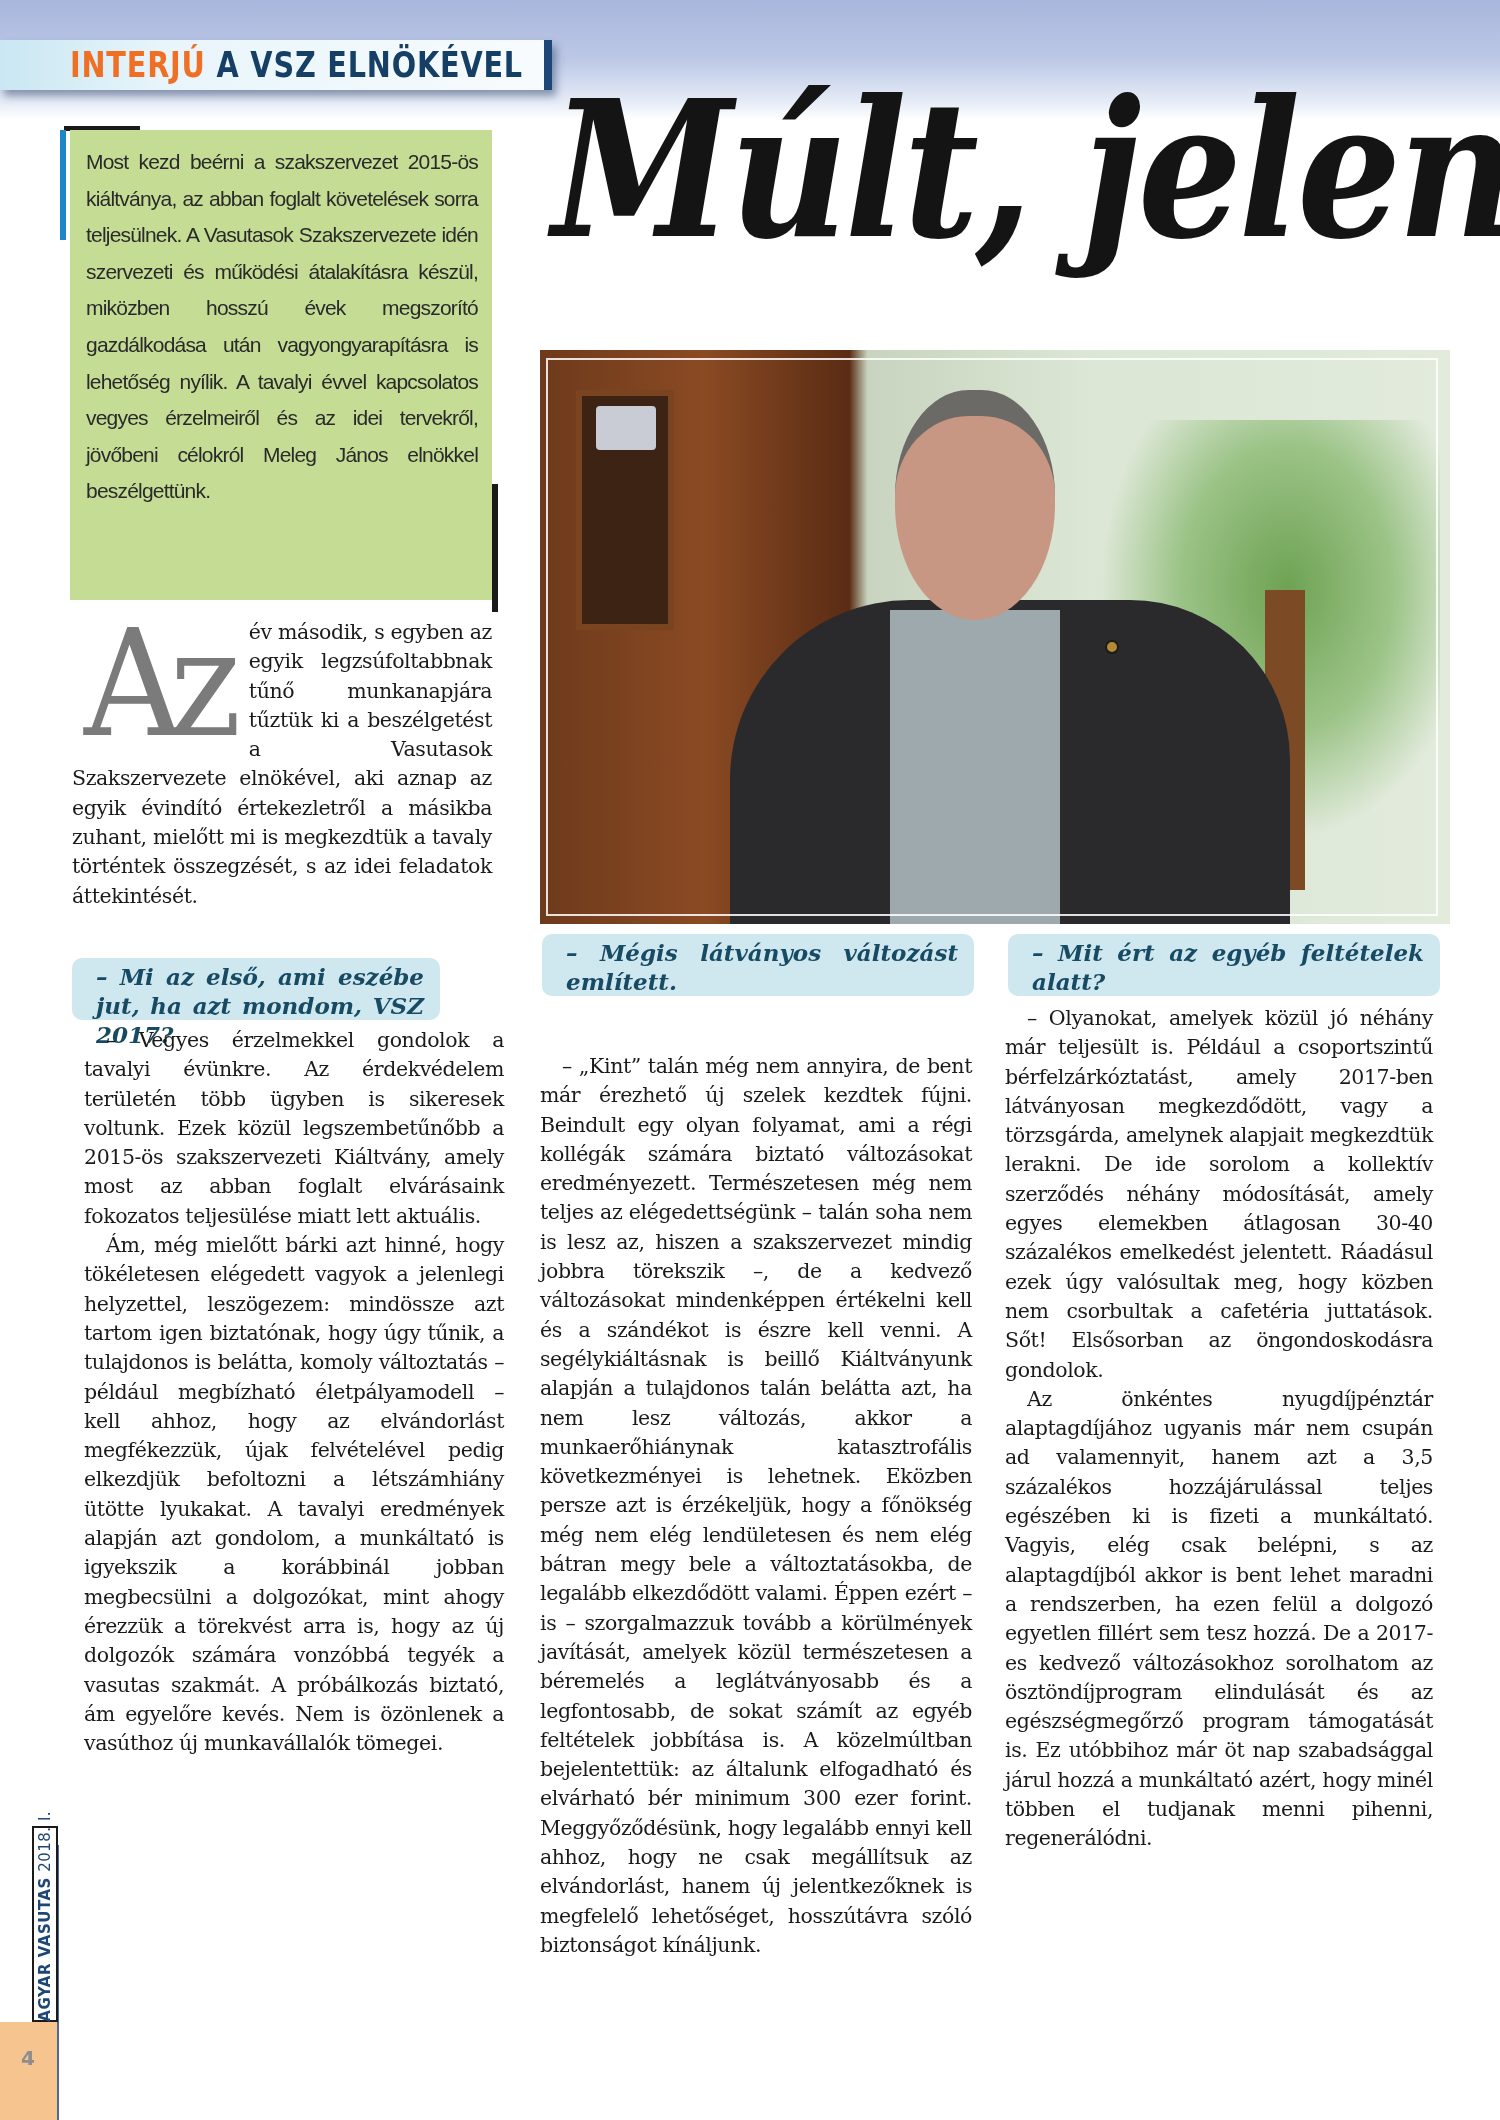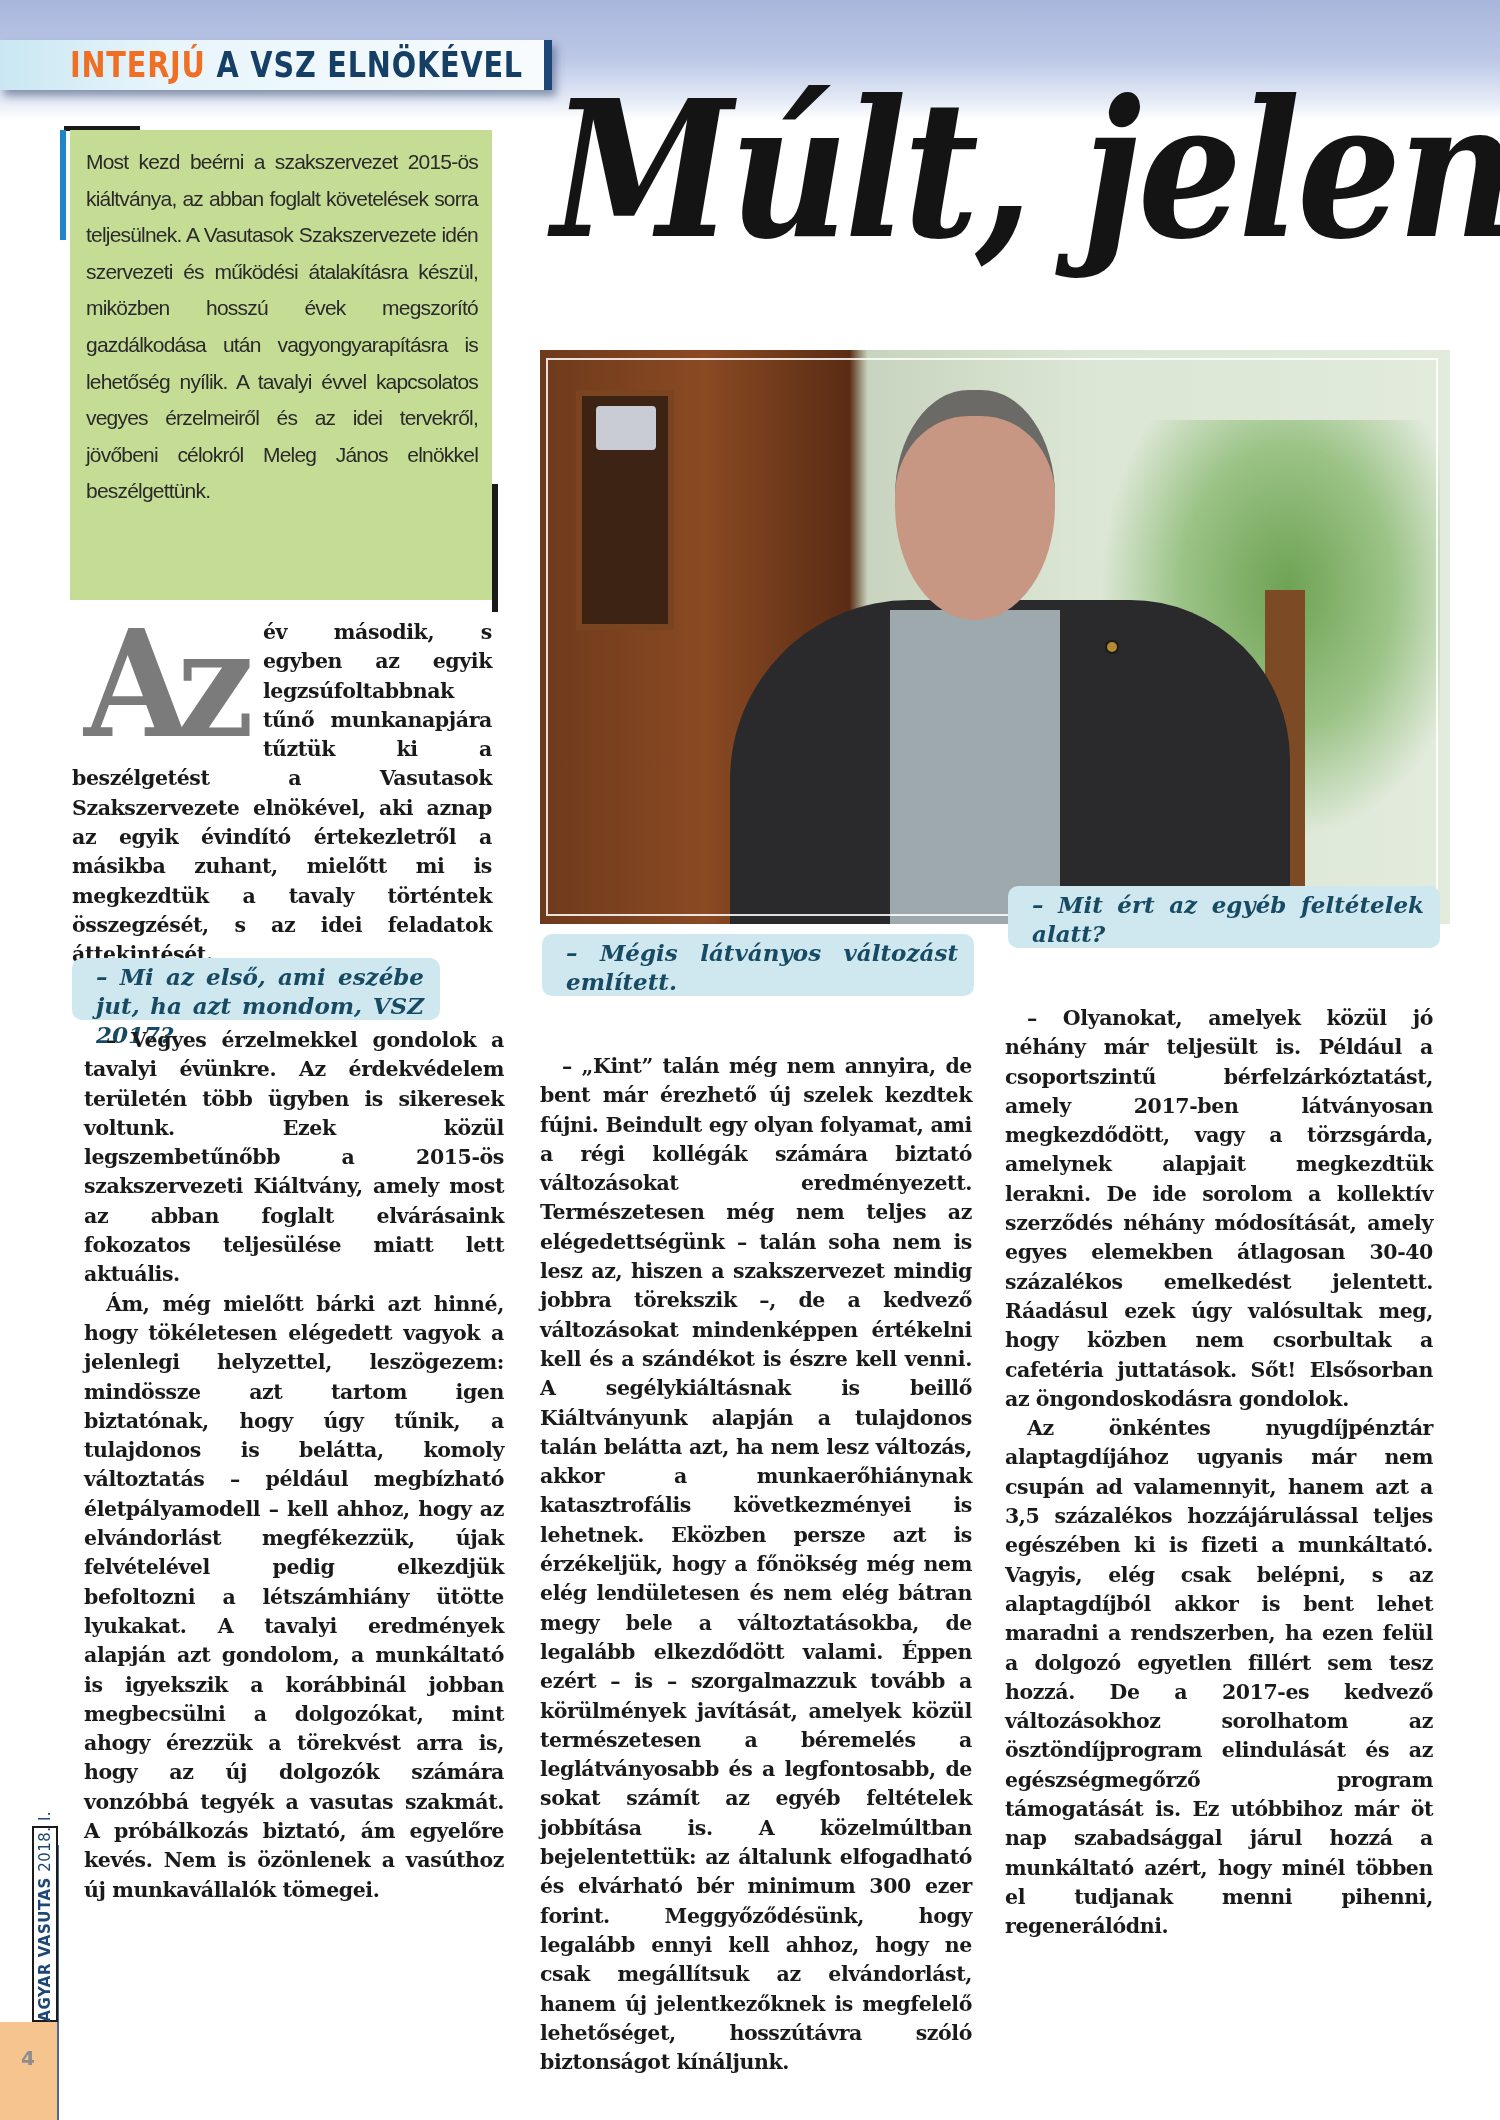--- a/index.html
+++ b/index.html
@@ -69,21 +69,21 @@
     border-radius: 10px;
     padding: 4px 16px 0 24px;
     font-family: "DejaVu Serif", serif; font-style: italic; font-weight: bold;
     font-size: 23px; line-height: 29px; color: #174a63;
     text-align: justify;
   }
 
   .col {
     position: absolute; font-family: "DejaVu Serif", serif;
     font-size: 20.5px; line-height: 29.3px; color: #1a1a1a;
-    text-align: justify; hyphens: manual; letter-spacing: -0.4px; font-weight: bold;
+    text-align: justify; hyphens: manual; letter-spacing: -0.4px;
   }
   .col p { text-indent: 22px; }
   .col p.noindent { text-indent: 0; }
 
   .dropcap {
     float: left; font-family: "DejaVu Serif", serif; font-size: 148px; line-height: 120px;
     color: #7b7b7b; margin: 6px 8px 0 12px; letter-spacing: -14px;
     transform: scaleX(0.92); transform-origin: left top;
   }
 
@@ -143,21 +143,21 @@
 <div class="col" style="left:72px; top:1026px; width:420px;margin-left:12px;">
   <p>– Vegyes érzelmekkel gondolok a tavalyi évünkre. Az érdekvédelem területén több ügyben is sikeresek voltunk. Ezek közül legszembetűnőbb a 2015-ös szakszervezeti Kiáltvány, amely most az abban foglalt elvárásaink fokozatos teljesülése miatt lett aktuális.</p>
   <p>Ám, még mielőtt bárki azt hinné, hogy tökéletesen elégedett vagyok a jelenlegi helyzettel, leszögezem: mindössze azt tartom igen biztatónak, hogy úgy tűnik, a tulajdonos is belátta, komoly változtatás – például megbízható életpályamodell – kell ahhoz, hogy az elvándorlást megfékezzük, újak felvételével pedig elkezdjük befoltozni a létszámhiány ütötte lyukakat. A tavalyi eredmények alapján azt gondolom, a munkáltató is igyekszik a korábbinál jobban megbecsülni a dolgozókat, mint ahogy érezzük a törekvést arra is, hogy az új dolgozók számára vonzóbbá tegyék a vasutas szakmát. A próbálkozás biztató, ám egyelőre kevés. Nem is özönlenek a vasúthoz új munkavállalók tömegei.</p>
 </div>
 
 <div class="question" style="left:542px; top:934px; width:432px;">– Mégis látványos változást említett.</div>
 <div class="col" style="left:540px; top:1052px; width:432px;">
   <p>– „Kint” talán még nem annyira, de bent már érezhető új szelek kezdtek fújni. Beindult egy olyan folyamat, ami a régi kollégák számára biztató változásokat eredményezett. Természetesen még nem teljes az elégedettségünk – talán soha nem is lesz az, hiszen a szakszervezet mindig jobbra törekszik –, de a kedvező változásokat mindenképpen értékelni kell és a szándékot is észre kell venni. A segélykiáltásnak is beillő Kiáltványunk alapján a tulajdonos talán belátta azt, ha nem lesz változás, akkor a munkaerőhiánynak katasztrofális következményei is lehetnek. Eközben persze azt is érzékeljük, hogy a főnökség még nem elég lendületesen és nem elég bátran megy bele a változtatásokba, de legalább elkezdődött valami. Éppen ezért – is – szorgalmazzuk tovább a körülmények javítását, amelyek közül természetesen a béremelés a leglátványosabb és a legfontosabb, de sokat számít az egyéb feltételek jobbítása is. A közelmúltban bejelentettük: az általunk elfogadható és elvárható bér minimum 300 ezer forint. Meggyőződésünk, hogy legalább ennyi kell ahhoz, hogy ne csak megállítsuk az elvándorlást, hanem új jelentkezőknek is megfelelő lehetőséget, hosszútávra szóló biztonságot kínáljunk.</p>
 </div>
 
-<div class="question" style="left:1008px; top:886px; width:432px;border-radius:10px;">– Mit ért az egyéb feltételek alatt?</div>
+<div class="question" style="left:1008px; top:934px; width:432px;border-radius:10px;">– Mit ért az egyéb feltételek alatt?</div>
 <div class="col" style="left:1005px; top:1004px; width:428px;">
   <p>– Olyanokat, amelyek közül jó néhány már teljesült is. Például a csoportszintű bérfelzárkóztatást, amely 2017-ben látványosan megkezdődött, vagy a törzsgárda, amelynek alapjait megkezdtük lerakni. De ide sorolom a kollektív szerződés néhány módosítását, amely egyes elemekben átlagosan 30-40 százalékos emelkedést jelentett. Ráadásul ezek úgy valósultak meg, hogy közben nem csorbultak a cafetéria juttatások. Sőt! Elsősorban az öngondoskodásra gondolok.</p>
   <p>Az önkéntes nyugdíjpénztár alaptagdíjához ugyanis már nem csupán ad valamennyit, hanem azt a 3,5 százalékos hozzájárulással teljes egészében ki is fizeti a munkáltató. Vagyis, elég csak belépni, s az alaptagdíjból akkor is bent lehet maradni a rendszerben, ha ezen felül a dolgozó egyetlen fillért sem tesz hozzá. De a 2017-es kedvező változásokhoz sorolhatom az ösztöndíjprogram elindulását és az egészségmegőrző program támogatását is. Ez utóbbihoz már öt nap szabadsággal járul hozzá a munkáltató azért, hogy minél többen el tudjanak menni pihenni, regenerálódni.</p>
 </div>
 
 <div class="side-line"></div>
 <div class="mag-label-wrap">
   <div class="mag-label-text">
     <span class="brand">MAGYAR VASUTAS</span>
     <span>2018. I.</span>

